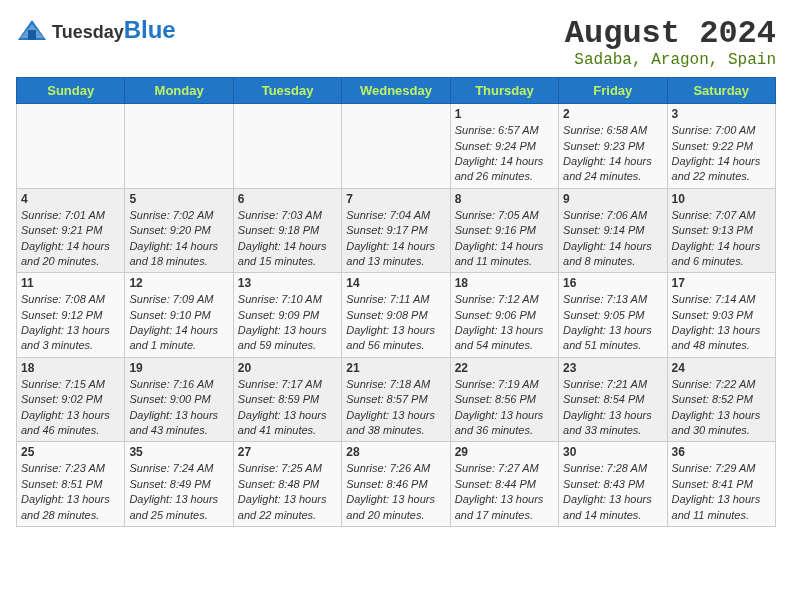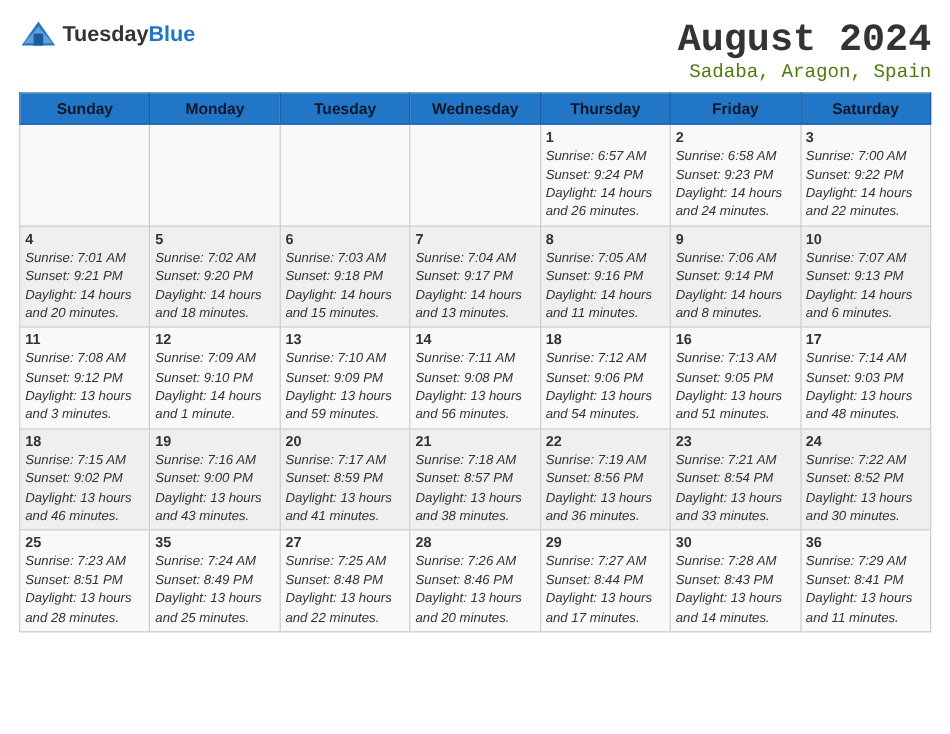--- a/index.html
+++ b/index.html
@@ -41,21 +41,21 @@
       font-weight: normal;
       color: #4d7c0f;
     }
     .calendar {
       width: 100%;
       border-collapse: collapse;
       border: 1px solid #ccc;
     }
     .calendar thead tr th {
       background-color: #2176c7;
-      color: #0f172a;
+      color: #bef264;
       text-align: center;
       padding: 5px 4px;
       font-size: 13px;
       font-weight: bold;
       border: 1px solid #1a60a8;
     }
     .calendar tbody tr td {
       border: 1px solid #ccc;
       vertical-align: top;
       padding: 3px 4px;
@@ -92,21 +92,21 @@
 
 <div class="page">
   <div class="header">
     <div class="logo">
       <svg width="32" height="24" viewBox="0 0 32 24">
         <polygon points="16,2 30,22 2,22" fill="#2176c7"></polygon>
         <polygon points="16,6 28,20 4,20" fill="#fff" opacity="0.3"></polygon>
         <rect x="12" y="12" width="8" height="10" fill="#1a5a9e"></rect>
       </svg>
       <div>
-        <span style="font-size:18px;font-weight:bold;color:#333;">Tuesday</span><span style="font-size:18px;font-weight:bold;color:#2176c7;">Blue</span>
+        <span style="font-size:18px;font-weight:bold;color:#333;">Tuesday</span><span style="font-size:24px;font-weight:bold;color:#2176c7;">Blue</span>
       </div>
     </div>
     <div class="title-block">
       <h1>August 2024</h1>
       <h2>Sadaba, Aragon, Spain</h2>
     </div>
   </div>
 
   <table class="calendar">
     <thead>

